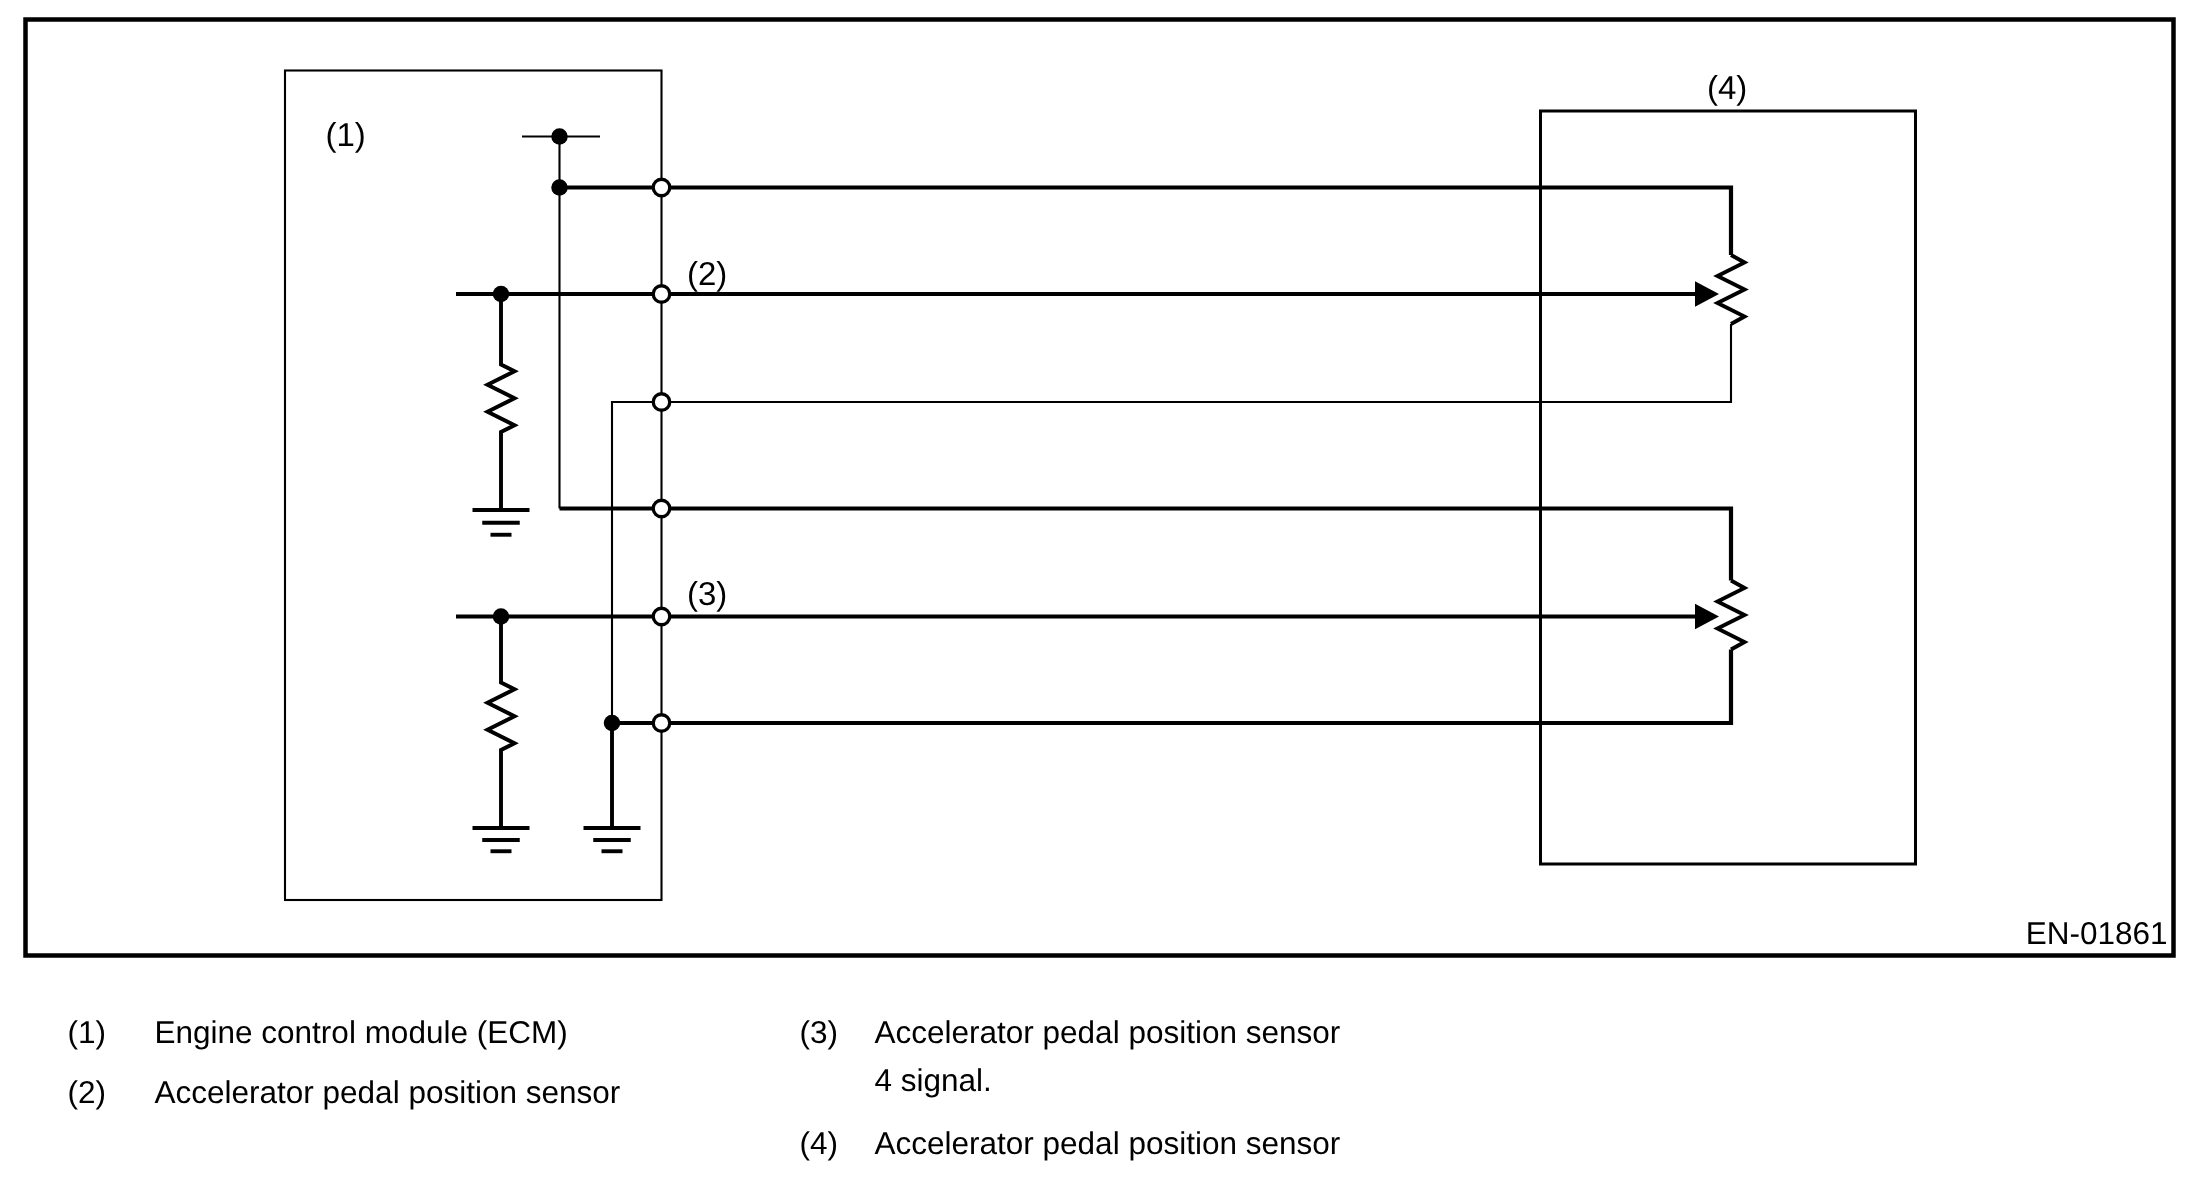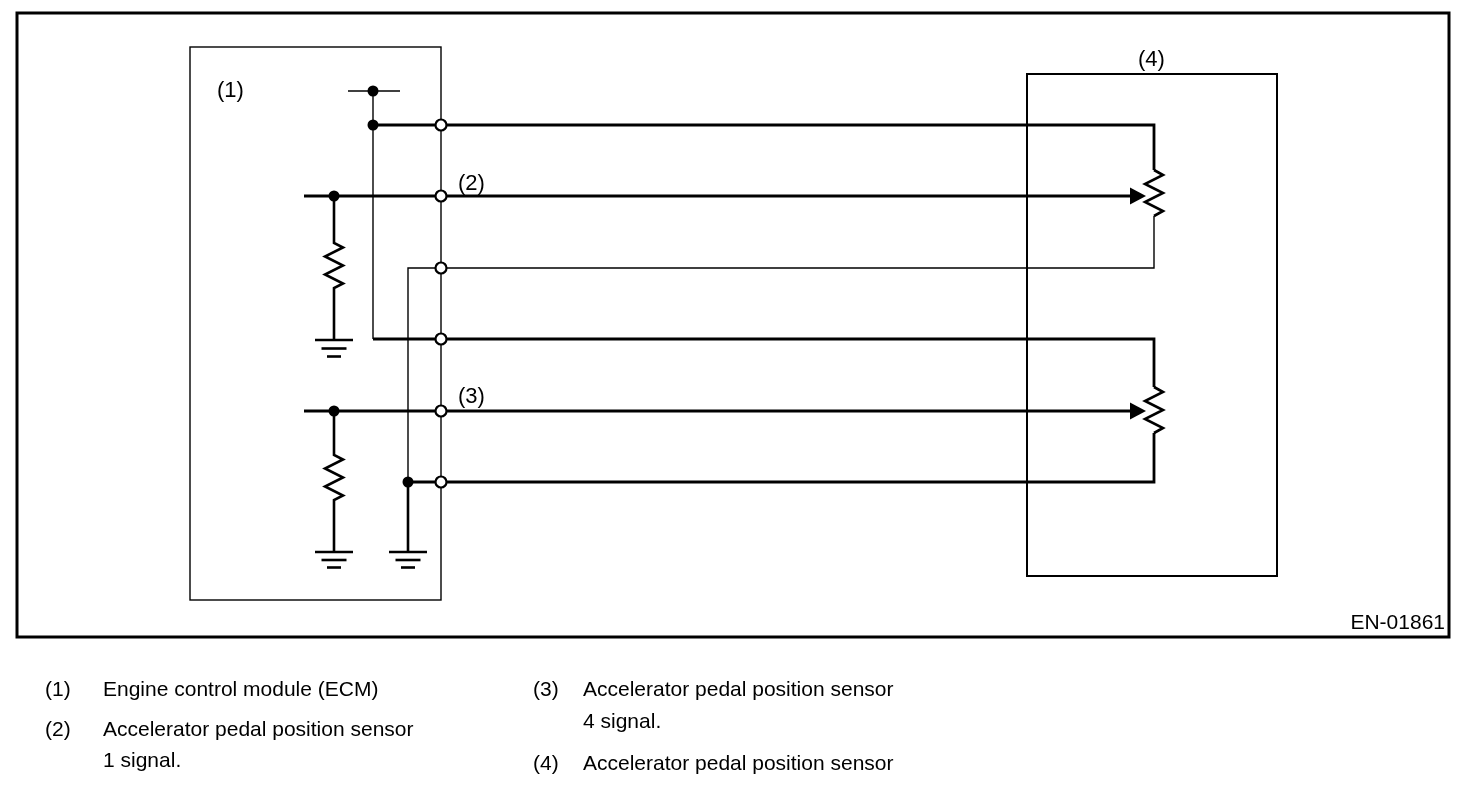--- a/index.html
+++ b/index.html
@@ -138,21 +138,20 @@
     <div class="num">(1)</div>
     <div class="txt">
       <div>Engine control module (ECM)</div>
     </div>
   </div>
 
   <div class="legend-item">
     <div class="num">(2)</div>
     <div class="txt">
       <div>Accelerator pedal position sensor</div>
-      <div>1 signal.</div>
     </div>
   </div>
 
 </div>
 
 <div class="legend-col" id="legend-col-right">
 
   <div class="legend-item mb11">
     <div class="num">(3)</div>
     <div class="txt">

